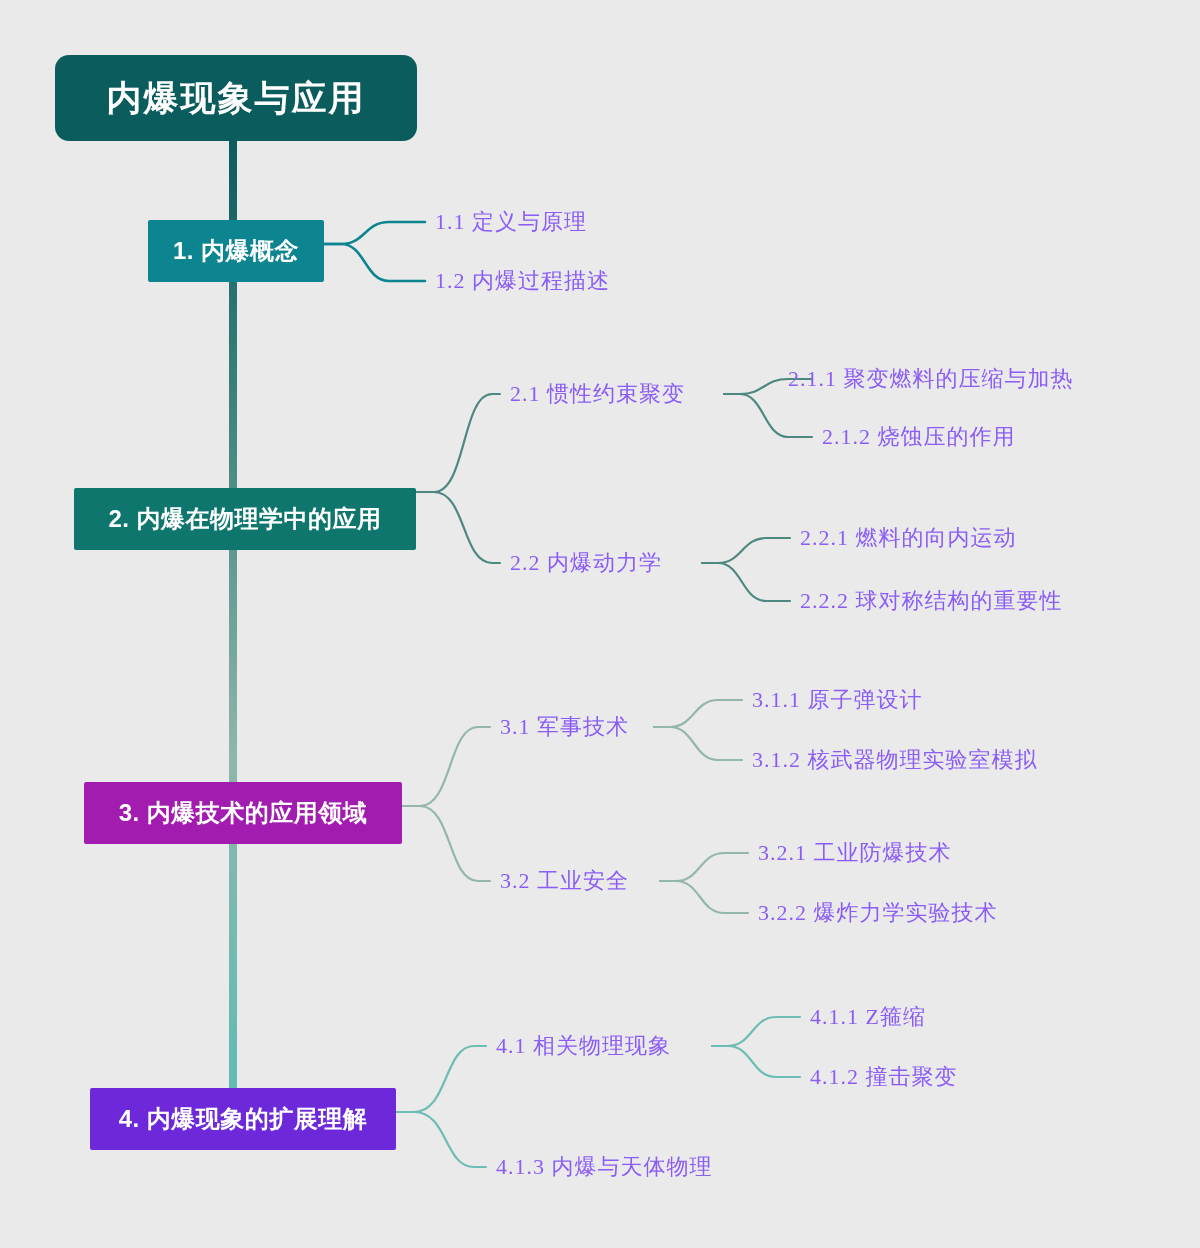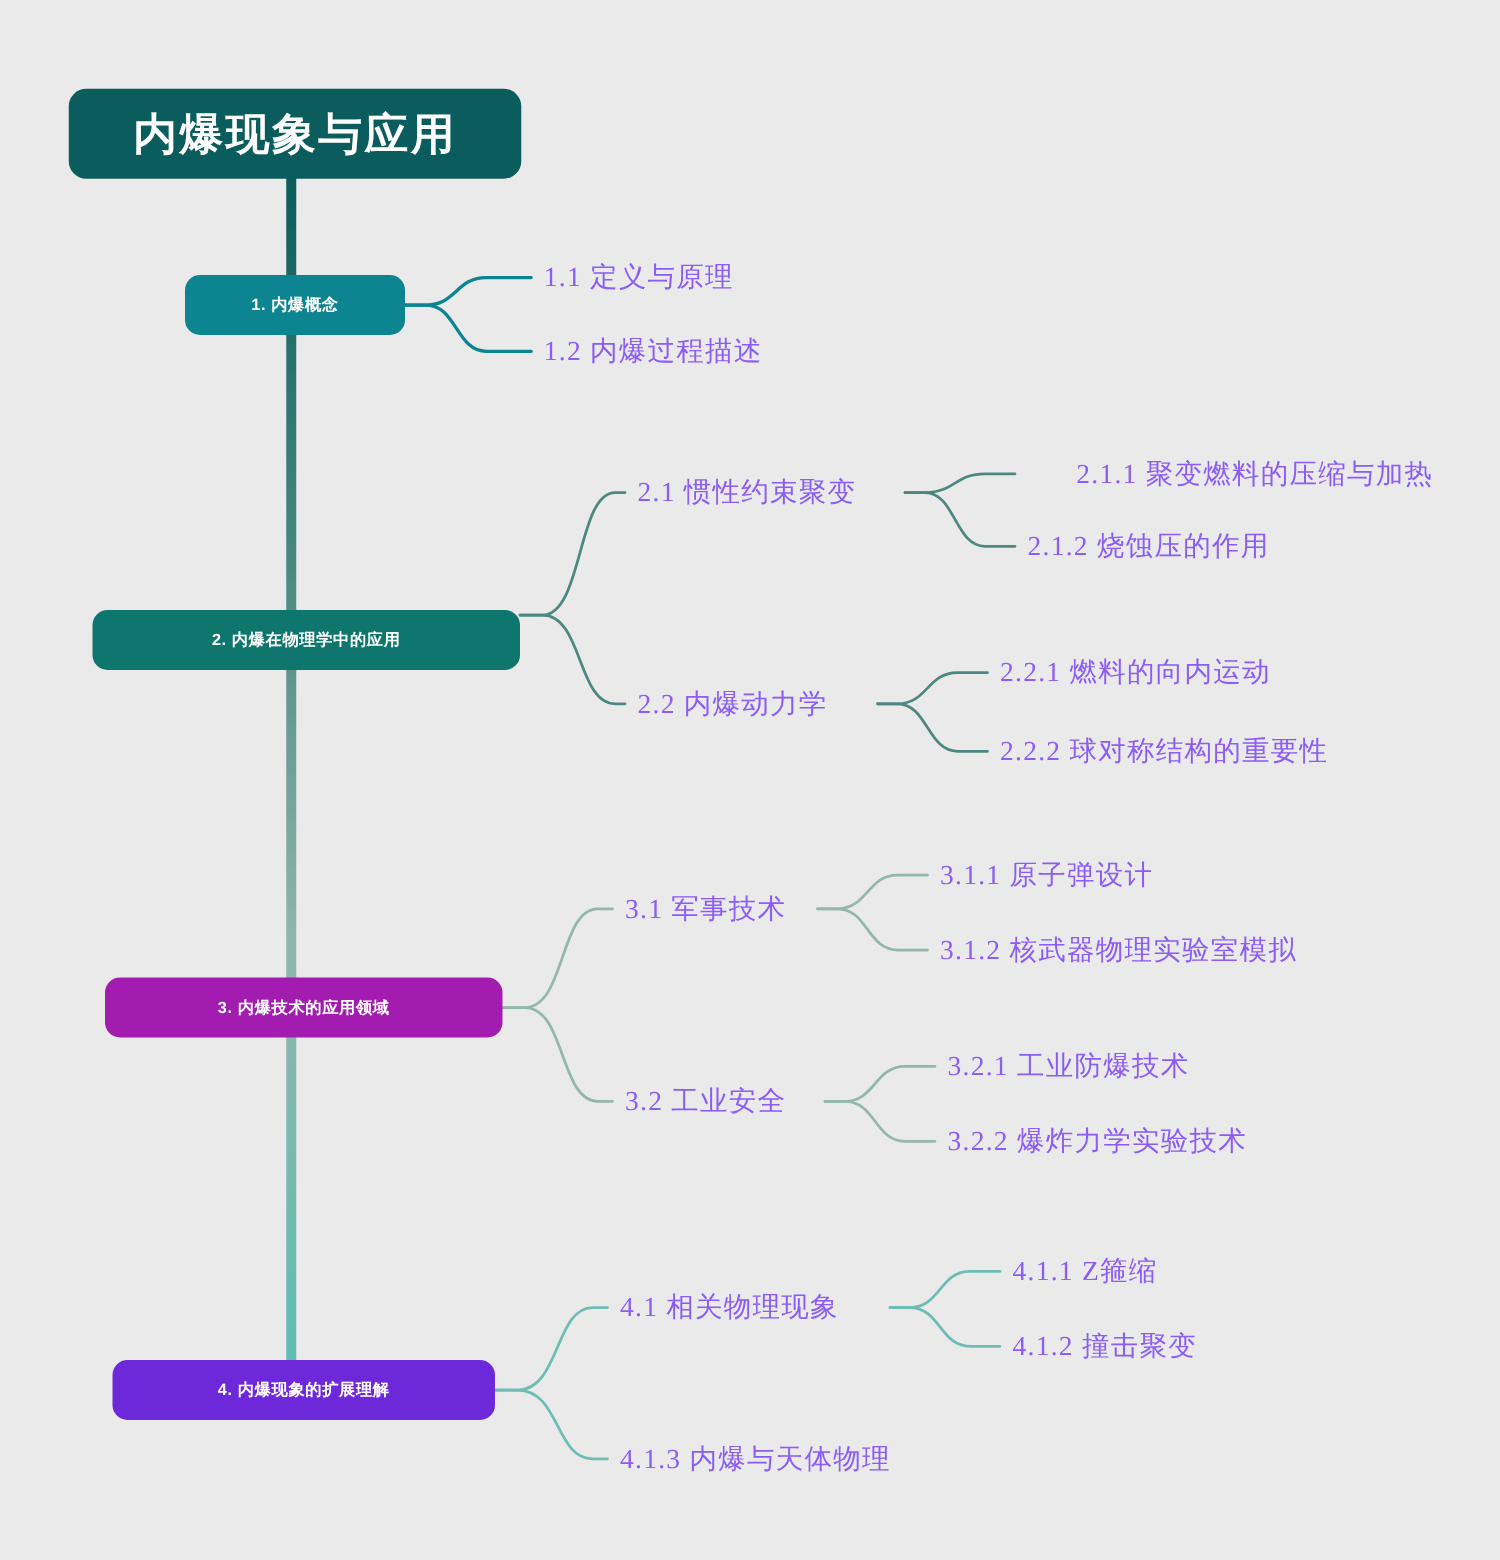--- a/index.html
+++ b/index.html
@@ -29,31 +29,30 @@
     color: #ffffff;
     font-family: "Liberation Sans", "DejaVu Sans", sans-serif;
     font-weight: bold;
     white-space: nowrap;
     letter-spacing: 0.5px;
   }
   .root-node {
     left: 55px;
     top: 55px;
     width: 362px;
-    height: 72px;
+    height: 86px;
     border-radius: 14px;
     background: #0b5c5c;
     font-size: 35px;
     letter-spacing: 2px;
-    margin-top: 16px;
   }
   .branch-node {
-    height: 48px;
-    border-radius: 12px;
-    font-size: 13px;
+    height: 62px;
+    border-radius: 2px;
+    font-size: 24px;
   }
   .b1 { left: 148px; top: 220px;  width: 176px; background: #0d8590; }
   .b2 { left: 74px;  top: 488px;  width: 342px; background: #0f766e; }
   .b3 { left: 84px;  top: 782px;  width: 318px; background: #a21caf; }
   .b4 { left: 90px;  top: 1088px; width: 306px; background: #6d28d9; }
 
   .leaf {
     position: absolute;
     color: #8b5cf6;
     font-family: "Liberation Serif", "DejaVu Serif", serif;
@@ -137,21 +136,21 @@
 </div>
 <div class="node branch-node b4">
   <span>4. 内爆现象的扩展理解</span>
 </div>
 
 <div class="leaf" style="left:435px; top:222px;">1.1  定义与原理</div>
 <div class="leaf" style="left:435px; top:281px;">1.2  内爆过程描述</div>
 
 <div class="leaf" style="left:510px; top:394px;">2.1  惯性约束聚变</div>
 <div class="leaf" style="left:510px; top:563px;">2.2  内爆动力学</div>
-<div class="leaf" style="left:861px; top:379px;text-align:right;">2.1.1  聚变燃料的压缩与加热</div>
+<div class="leaf" style="left:788px; top:379px;text-align:right;">2.1.1  聚变燃料的压缩与加热</div>
 <div class="leaf" style="left:822px; top:437px;">2.1.2  烧蚀压的作用</div>
 <div class="leaf" style="left:800px; top:538px;">2.2.1  燃料的向内运动</div>
 <div class="leaf" style="left:800px; top:601px;">2.2.2  球对称结构的重要性</div>
 
 <div class="leaf" style="left:500px; top:727px;text-align:center;">3.1  军事技术</div>
 <div class="leaf" style="left:500px; top:881px;">3.2  工业安全</div>
 <div class="leaf" style="left:752px; top:700px;">3.1.1  原子弹设计</div>
 <div class="leaf" style="left:752px; top:760px;">3.1.2  核武器物理实验室模拟</div>
 <div class="leaf" style="left:758px; top:853px;">3.2.1  工业防爆技术</div>
 <div class="leaf" style="left:758px; top:913px;">3.2.2  爆炸力学实验技术</div>

